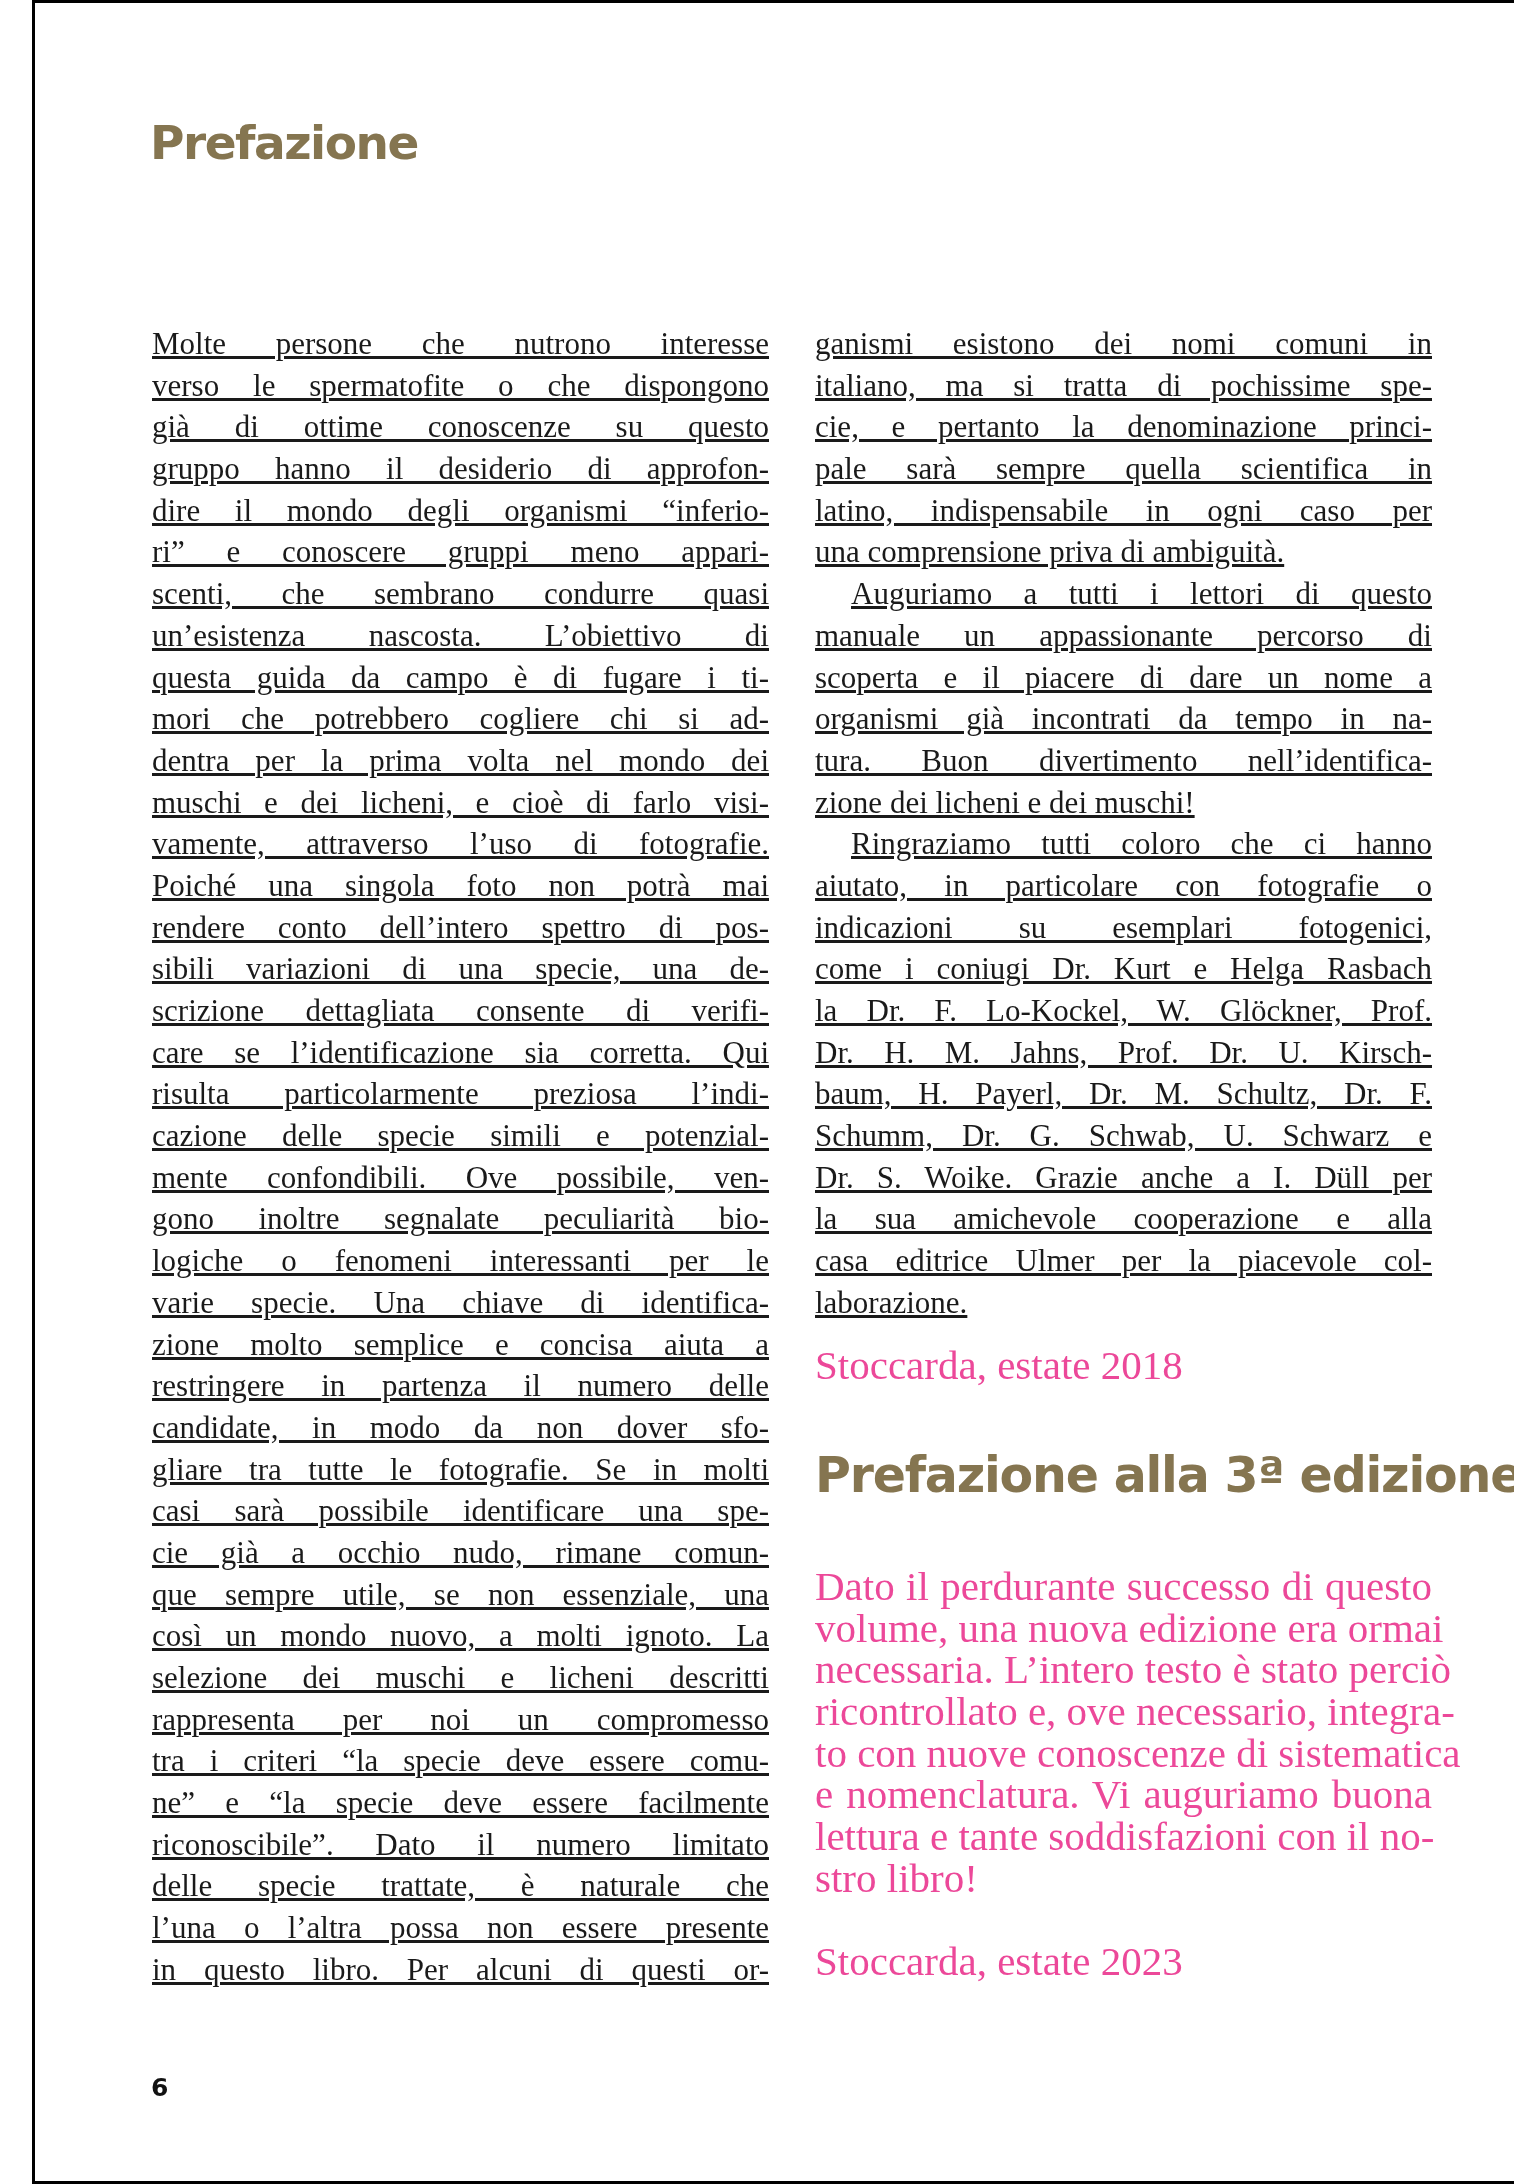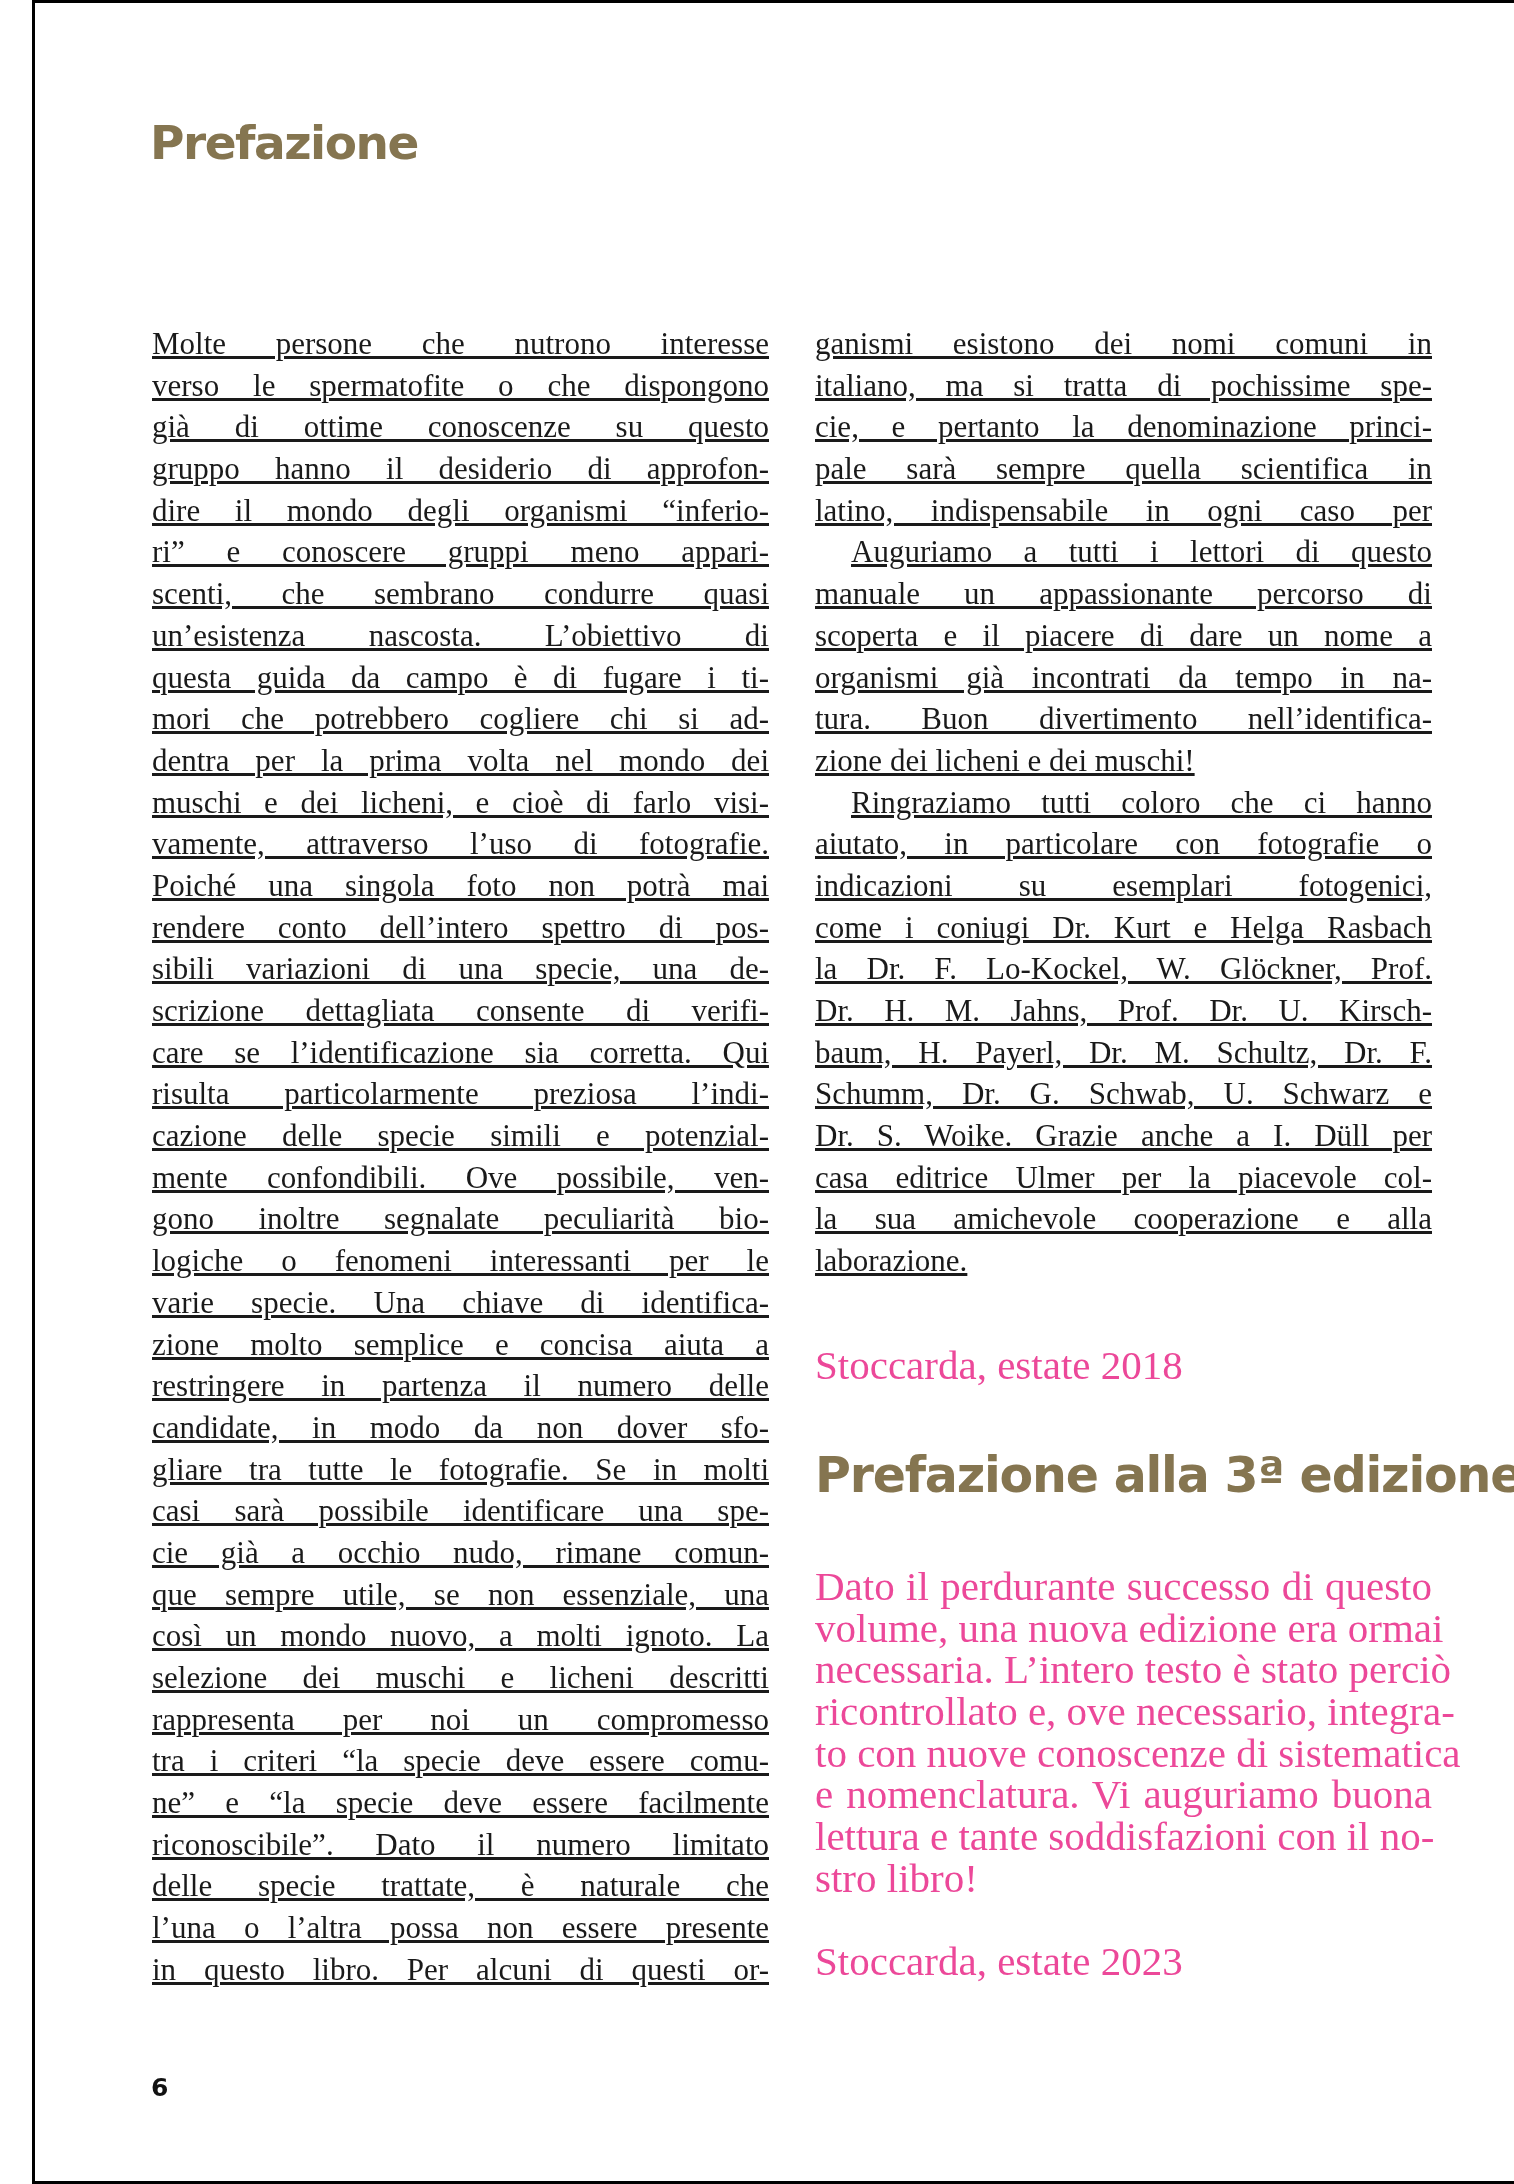--- a/index.html
+++ b/index.html
@@ -106,37 +106,38 @@
     <span class="line">l’una o l’altra possa non essere presente</span>
     <span class="line">in questo libro. Per alcuni di questi or-</span>
   </div>
 
   <div class="col col-right">
     <span class="line">ganismi esistono dei nomi comuni in</span>
     <span class="line">italiano, ma si tratta di pochissime spe-</span>
     <span class="line">cie, e pertanto la denominazione princi-</span>
     <span class="line">pale sarà sempre quella scientifica in</span>
     <span class="line">latino, indispensabile in ogni caso per</span>
+    <span class="line last">una comprensione priva di ambiguità.</span>
     <span class="line indent">Auguriamo a tutti i lettori di questo</span>
     <span class="line">manuale un appassionante percorso di</span>
     <span class="line">scoperta e il piacere di dare un nome a</span>
     <span class="line">organismi già incontrati da tempo in na-</span>
     <span class="line">tura. Buon divertimento nell’identifica-</span>
     <span class="line last">zione dei licheni e dei muschi!</span>
     <span class="line indent">Ringraziamo tutti coloro che ci hanno</span>
     <span class="line">aiutato, in particolare con fotografie o</span>
     <span class="line">indicazioni su esemplari fotogenici,</span>
     <span class="line">come i coniugi Dr. Kurt e Helga Rasbach</span>
     <span class="line">la Dr. F. Lo-Kockel, W. Glöckner, Prof.</span>
     <span class="line">Dr. H. M. Jahns, Prof. Dr. U. Kirsch-</span>
     <span class="line">baum, H. Payerl, Dr. M. Schultz, Dr. F.</span>
     <span class="line">Schumm, Dr. G. Schwab, U. Schwarz e</span>
     <span class="line">Dr. S. Woike. Grazie anche a I. Düll per</span>
+    <span class="line">la sua amichevole cooperazione e alla</span>
     <span class="line">casa editrice Ulmer per la piacevole col-</span>
-    <span class="line">la sua amichevole cooperazione e alla</span>
     <span class="line last">laborazione.</span>
   </div>
 
   <div class="block b-2018">
     <span class="line last">Stoccarda, estate 2018</span>
   </div>
 
   <h2 class="heading h-sub">Prefazione alla 3ª edizione</h2>
 
   <div class="block b-3ed">

